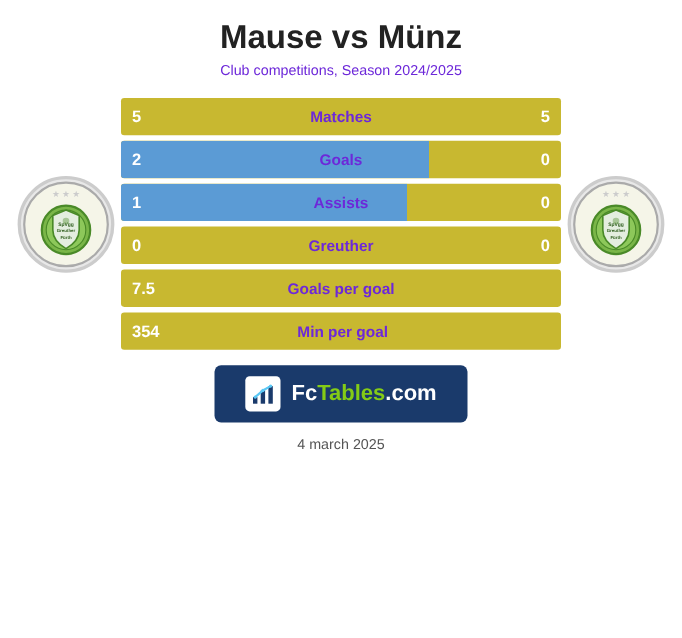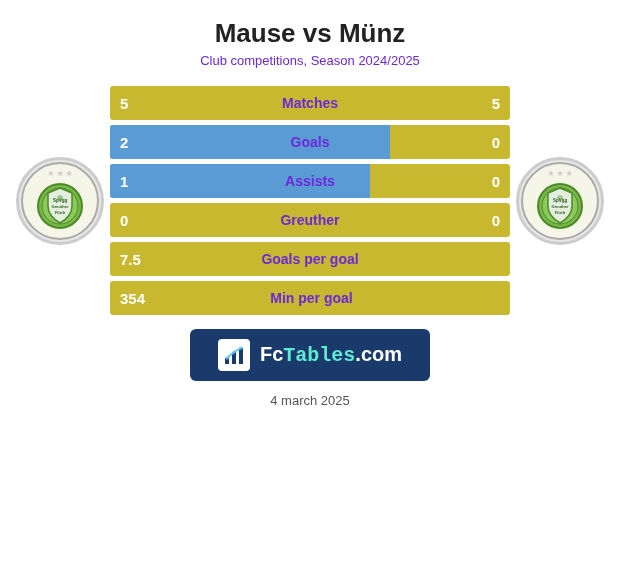--- a/index.html
+++ b/index.html
@@ -18,21 +18,21 @@
       width: 620px;
       height: 580px;
       display: flex;
       flex-direction: column;
       align-items: center;
       background: #fff;
       padding: 18px 10px 10px 10px;
     }
 
     .title {
-      font-size: 26px;
+      font-size: 30px;
       font-weight: bold;
       color: #222;
       margin-bottom: 4px;
       text-align: center;
     }
 
     .subtitle {
       font-size: 13px;
       color: #6d28d9;
       margin-bottom: 18px;
@@ -180,22 +180,21 @@
       color: #1a3a6b;
     }
 
     .fc-text {
       font-size: 20px;
       font-weight: bold;
       color: #fff;
     }
 
     .fc-text span {
-      color: #5eead4;
-      font-family: Liberation Mono, monospace;
+      color: #84cc16;
     }
 
     .date-footer {
       margin-top: 12px;
       font-size: 13px;
       color: #555;
       text-align: right;
     }
 
     

